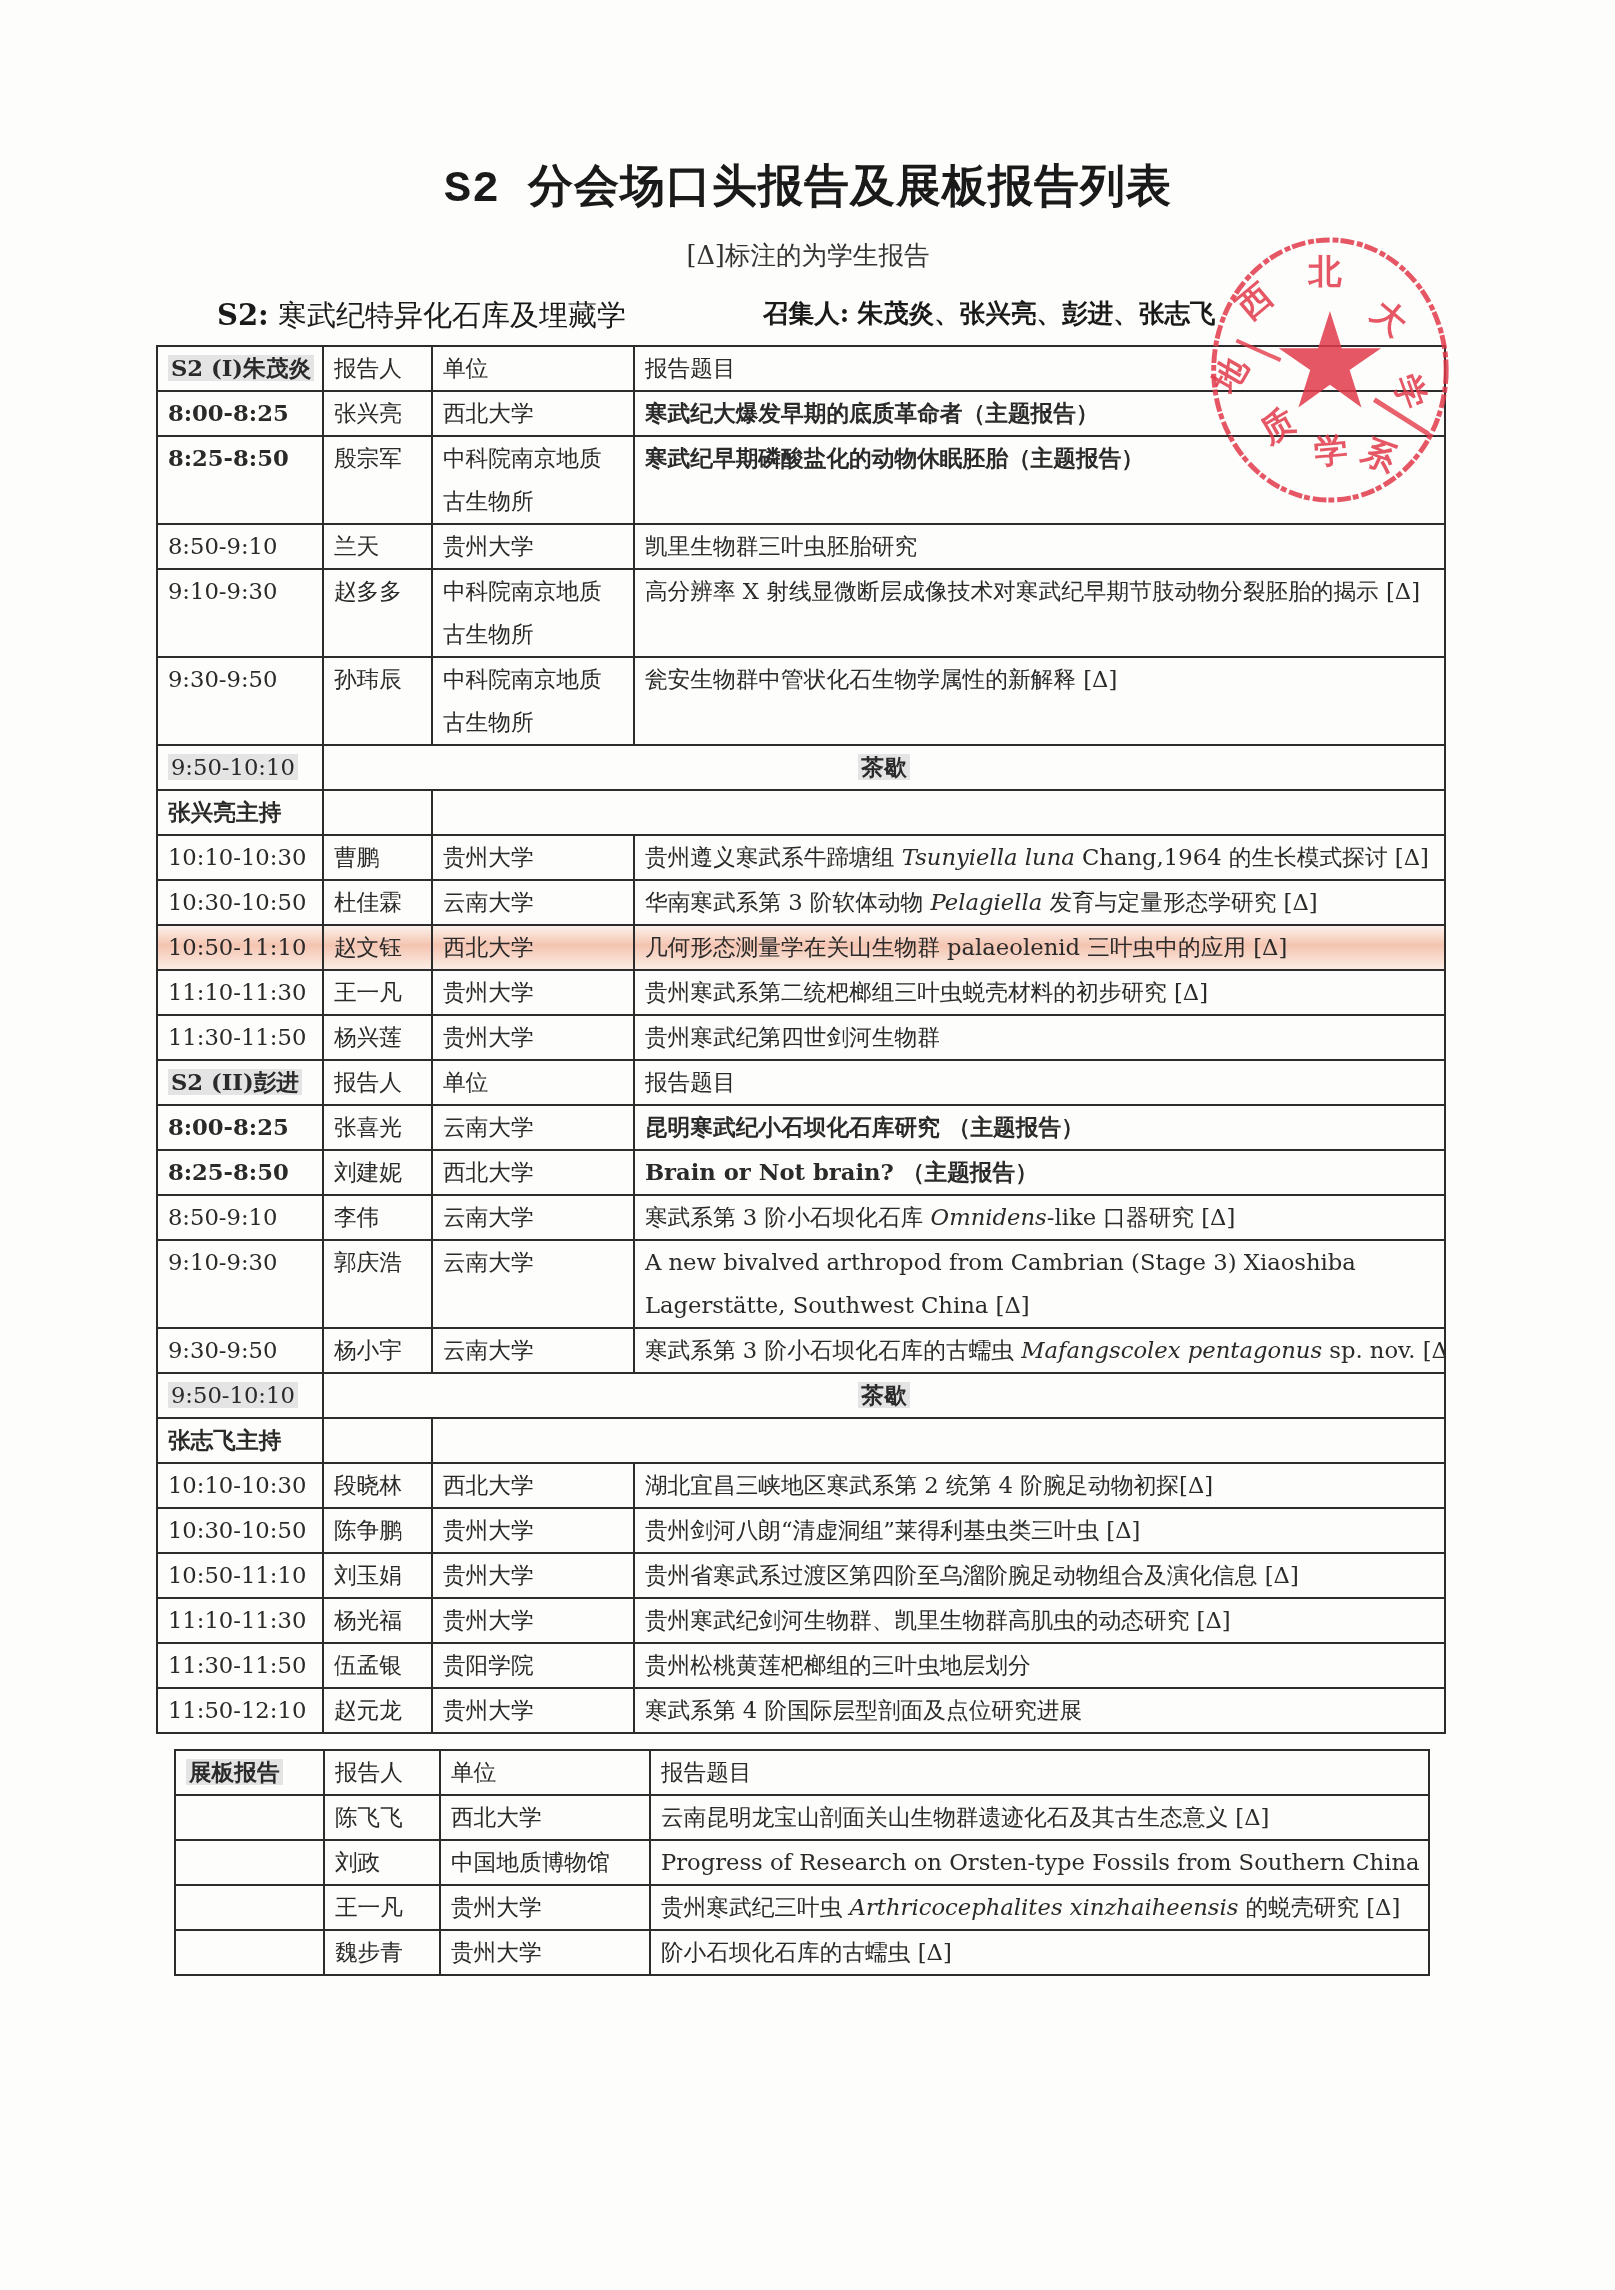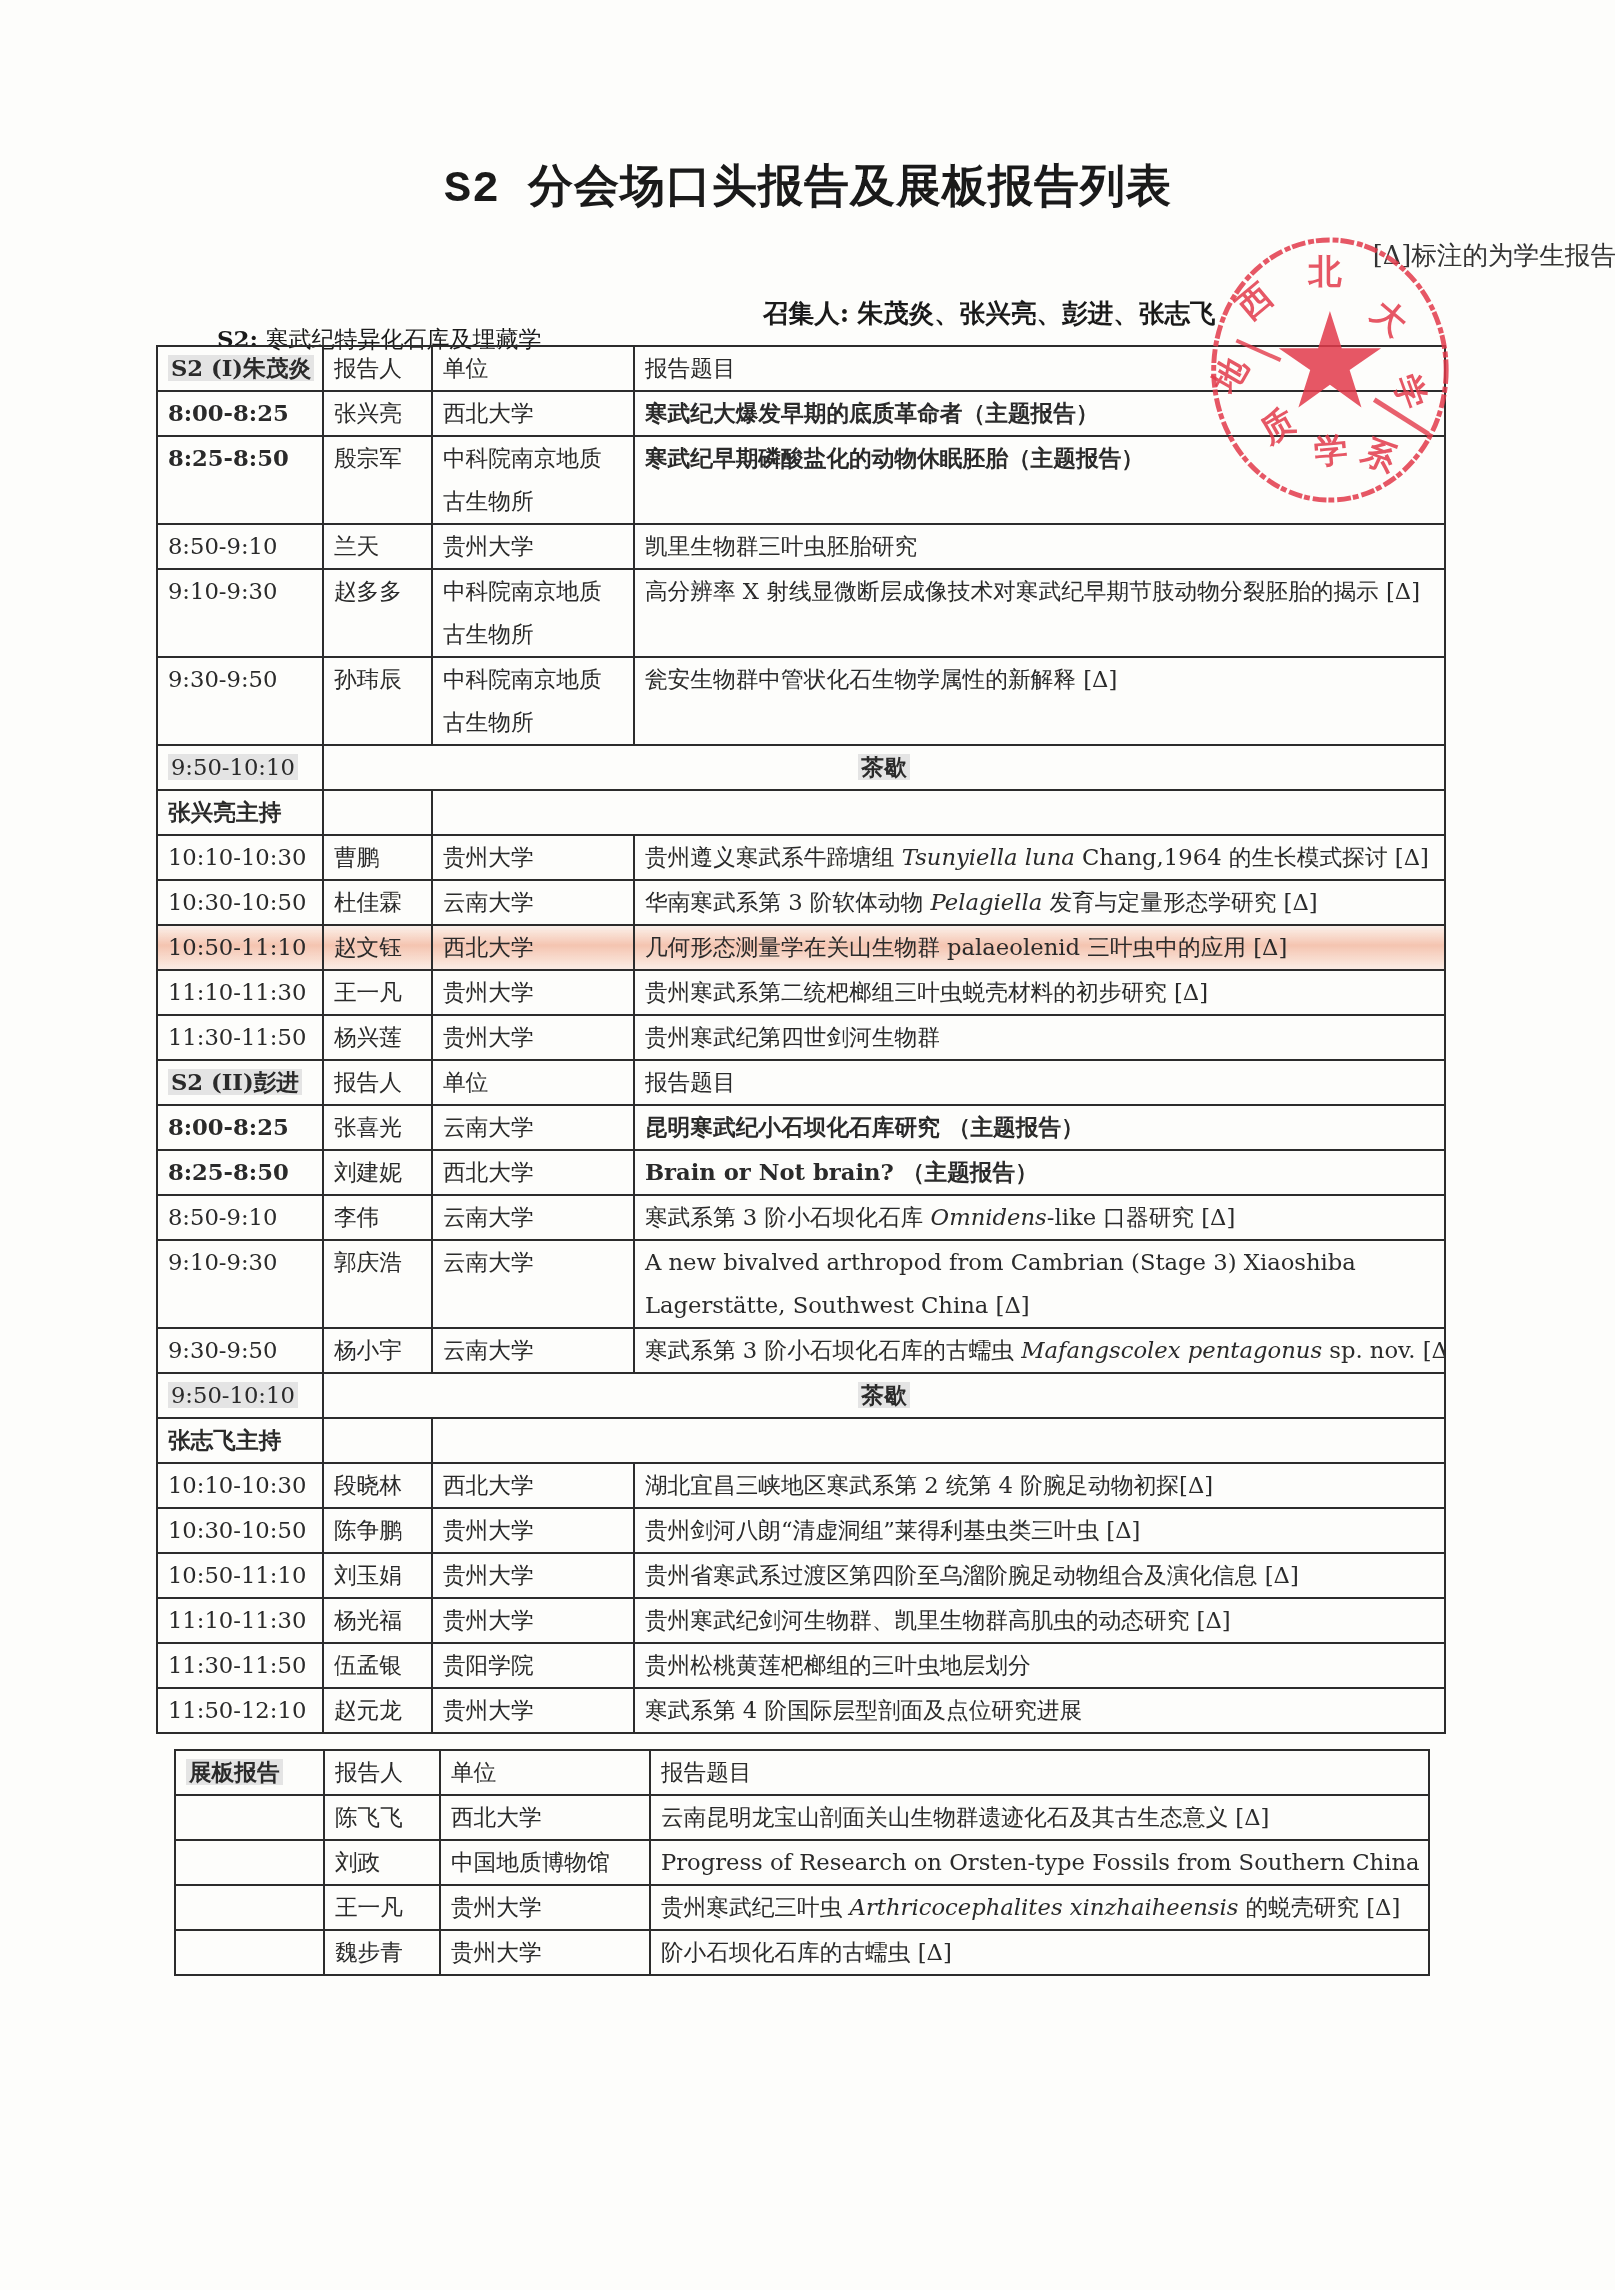--- a/index.html
+++ b/index.html
@@ -9,24 +9,24 @@
     font-family: "DejaVu Serif", "Liberation Serif", serif;
     color: #222;
   }
   .title {
     position: absolute; left: 0; width: 1616px; top: 156px;
     text-align: center; font-family: Liberation Mono, monospace;
     font-weight: bold; font-size: 45px; letter-spacing: 1px; color: #1a1a1a;
   }
   .subtitle {
     position: absolute; left: 0; width: 1616px; top: 238px;
-    text-align: right; font-size: 25.6px; color: #333;
+    text-align: center; font-size: 25.6px; color: #333;
   }
   .session-line {
-    position: absolute; top: 296px; left: 217px; font-size: 23px; color: #1a1a1a; margin-top: 28px;
+    position: absolute; top: 296px; left: 217px; font-size: 29px; color: #1a1a1a;
   }
   .session-line b { font-weight: bold; }
   .convener-line {
     position: absolute; top: 296px; left: 763px; font-size: 25.6px; color: #1a1a1a;
   }
   table.sched {
     position: absolute; border-collapse: collapse; table-layout: fixed;
     font-size: 22.7px; color: #2a2a2a;
   }
   table.sched td {

